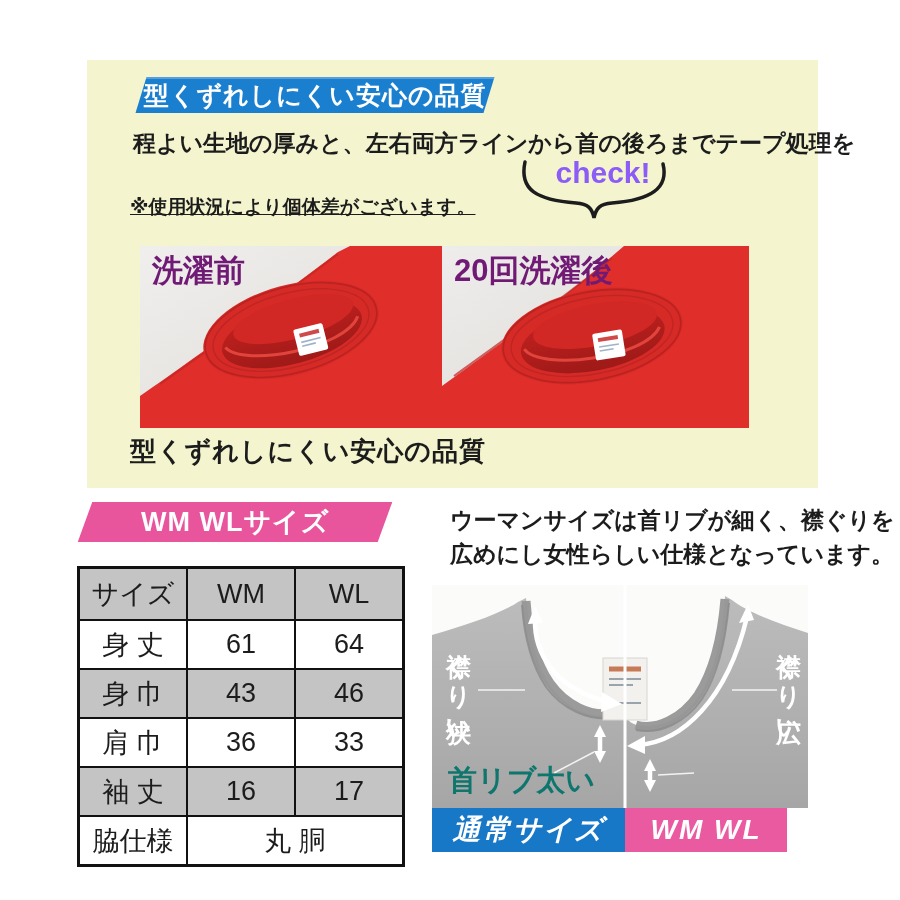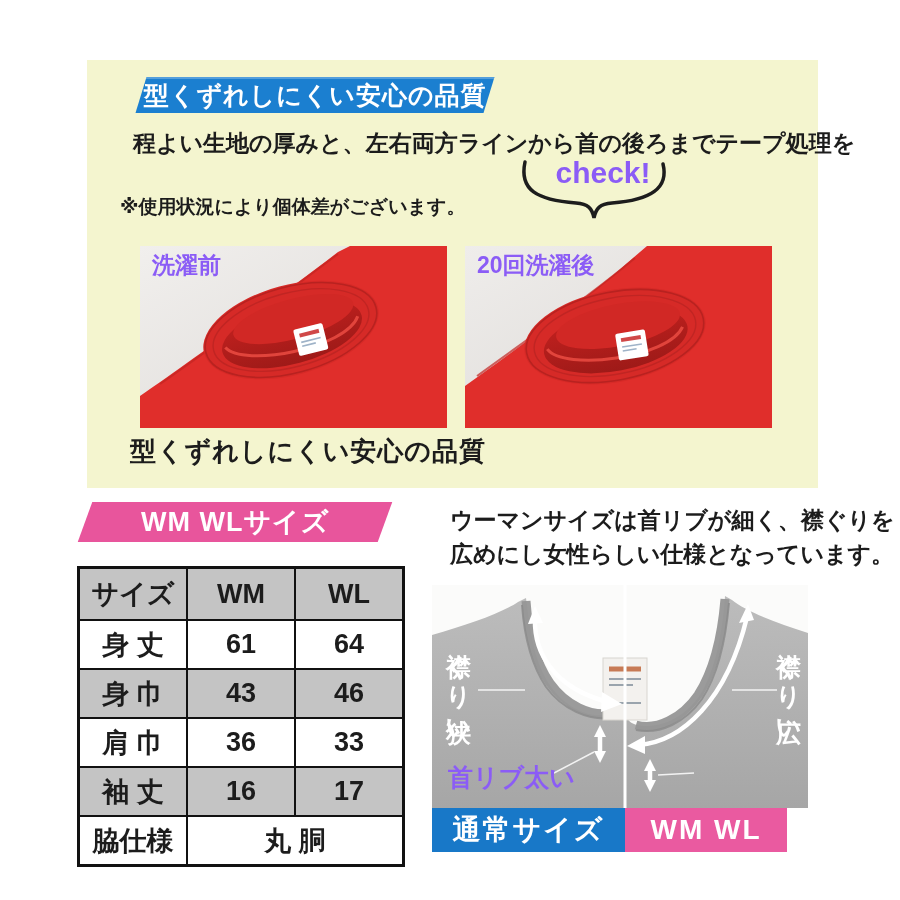--- a/index.html
+++ b/index.html
@@ -7,56 +7,56 @@
           font-family:"Liberation Sans","DejaVu Sans",sans-serif;color:#1c1c1c;}
   .abs{position:absolute;}
 
   
   .yellow-panel{left:87px;top:60px;width:731px;height:428px;background:#f4f5cf;}
   .banner-blue{left:141px;top:77px;width:348px;height:36px;background:#1b7fd0;
                transform:skewX(-17deg);display:flex;align-items:center;justify-content:center;
                box-shadow:inset 0 2px 0 rgba(255,255,255,.25);}
   .banner-blue span{transform:skewX(17deg);color:#fff;font-weight:bold;font-size:25px;letter-spacing:1px;white-space:nowrap;}
   .body-text{left:133px;top:127px;width:700px;font-size:23px;font-weight:bold;line-height:33px;white-space:nowrap;}
-  .note-text{left:120px;top:194px;font-size:19px;font-weight:bold;}
+  .note-text{left:130px;top:194px;font-size:19px;font-weight:bold;text-decoration:underline;}
   .check-text{left:533px;top:156px;width:140px;text-align:center;font-size:30px;font-weight:bold;color:#8b5cf6;}
   .brace-svg{left:518px;top:158px;}
 
   .photo{width:307px;height:182px;overflow:hidden;}
   .photo-before{left:140px;top:246px;}
-  .photo-after{left:465px;top:246px;}
-  .photo-label{position:absolute;left:12px;top:4px;font-size:23px;font-weight:bold;color:#8b5cf6;}
+  .photo-after{left:442px;top:246px;}
+  .photo-label{position:absolute;left:12px;top:4px;font-size:31px;font-weight:bold;color:#701a75;}
   .caption{left:130px;top:434px;font-size:26px;font-weight:bold;letter-spacing:1px;}
 
   
   .banner-pink{left:85px;top:502px;width:300px;height:40px;background:#e8559c;
                transform:skewX(-20deg);display:flex;align-items:center;justify-content:center;}
   .banner-pink span{transform:skewX(20deg);color:#fff;font-weight:bold;font-size:27px;letter-spacing:1px;white-space:nowrap;}
   table.size{left:77px;top:566px;border-collapse:collapse;background:#fff;}
   table.size{position:absolute;}
   table.size th,table.size td{border:2px solid #111;text-align:center;vertical-align:middle;
-       font-size:27px;font-weight:bold;padding:0;height:47px;}
+       font-size:27px;font-weight:normal;padding:0;height:47px;}
   table.size tr.hdr th{height:50px;background:#c4c4c4;}
   table.size .c1{width:106px;} table.size .c2{width:106px;} table.size .c3{width:106px;margin-left:44px;}
   table.size{border:3px solid #111;}
   table.size tr.shade td{background:#c4c4c4;}
 
   
   .desc{left:450px;top:503px;width:380px;font-size:23px;font-weight:bold;line-height:34px;white-space:nowrap;}
   .woman-photo{left:432px;top:585px;width:376px;height:223px;overflow:hidden;}
   .vtext{position:absolute;writing-mode:vertical-rl;text-orientation:upright;color:#fff;
          font-weight:bold;font-size:25px;letter-spacing:3px;line-height:25px;}
   .vt-left{left:14px;top:48px;}
   .vt-right{left:344px;top:48px;}
-  .rib-label{position:absolute;color:#8b5cf6;font-weight:bold;font-size:25px;white-space:nowrap;text-align:right;}
+  .rib-label{position:absolute;color:#0f766e;font-weight:bold;font-size:29px;white-space:nowrap;text-align:right;}
   .rib-left{left:16px;top:176px;}
   .rib-right{left:264px;top:179px;}
   .woman-banners{left:432px;top:808px;width:376px;height:44px;display:flex;}
   .wb{display:flex;align-items:center;justify-content:center;color:#fff;font-weight:bold;
-      font-size:28px;letter-spacing:2px;white-space:nowrap;}
+      font-size:28px;letter-spacing:2px;white-space:nowrap;font-style:italic;}
   .wb-blue{width:193px;background:#1878c8;}
   .wb-pink{width:162px;background:#ea5aa0;}
 </style>
 </head>
 <body>
 
 <div class="canvas">
 
   <div class="abs yellow-panel"></div>
 

